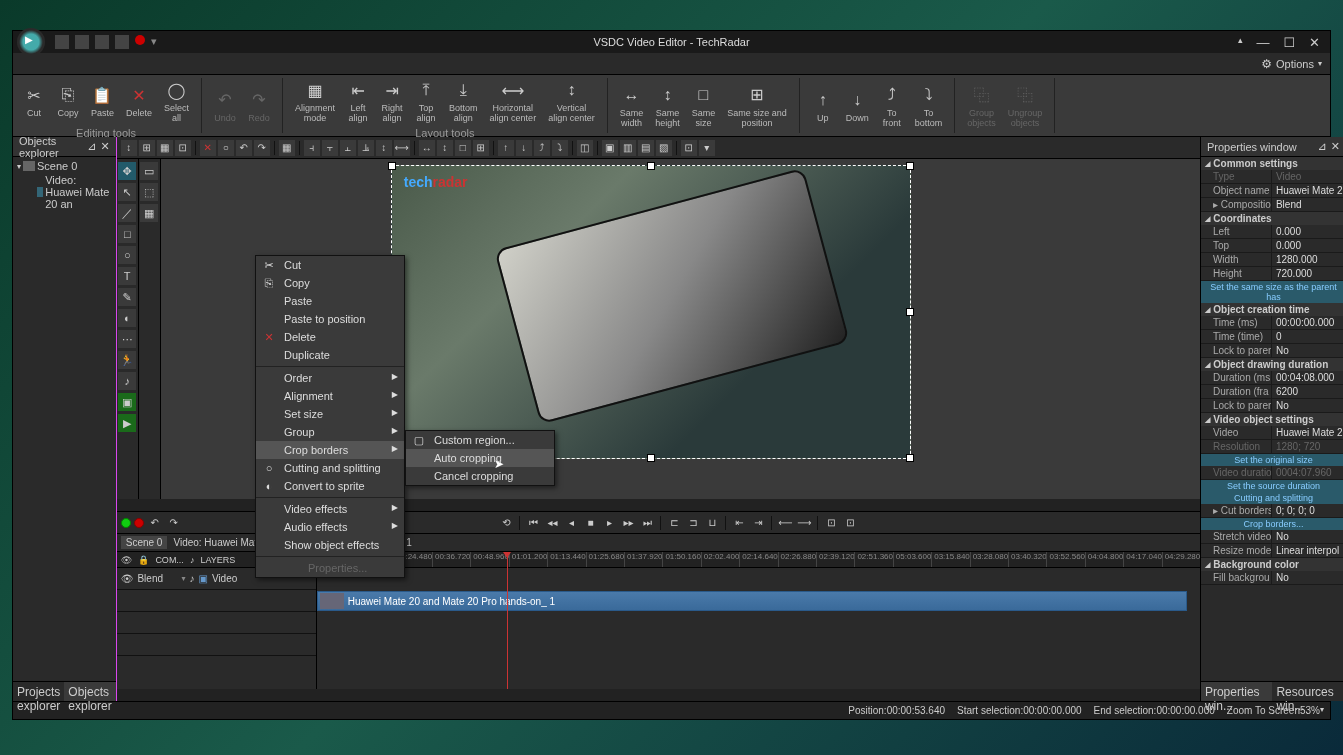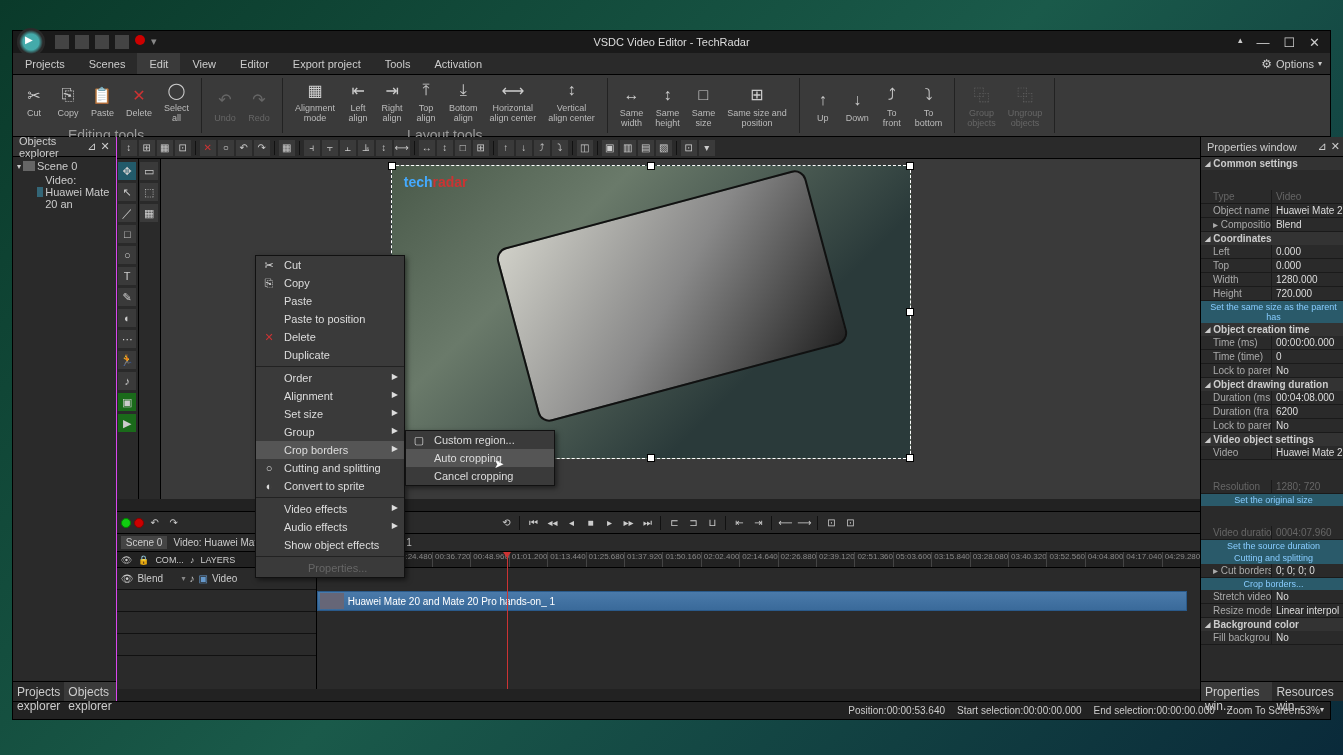--- a/index.html
+++ b/index.html
@@ -22,21 +22,21 @@
 .gear { font-size: 12px; }
 .ribbon { height: 62px; background: #3a3a3a; border-bottom: 1px solid #000; display: flex; align-items: stretch; }
 .ribbon-group { display: flex; flex-direction: column; }
 .ribbon-row { display: flex; align-items: center; padding: 2px 4px; flex: 1; }
 .ribbon-btn { display: flex; flex-direction: column; align-items: center; padding: 2px 6px; cursor: pointer; min-width: 34px; }
 .ribbon-btn .ico { width: 22px; height: 22px; display: flex; align-items: center; justify-content: center; font-size: 16px; color: #ccc; }
 .ribbon-btn .ico.red { color: #c33; }
 .ribbon-btn .lbl { font-size: 9px; text-align: center; line-height: 10px; margin-top: 2px; color: #bbb; white-space: pre; }
 .ribbon-btn.disabled .lbl, .ribbon-btn.disabled .ico { color: #666; }
 .ribbon-sep { width: 1px; background: #222; margin: 3px 2px; }
-.group-label { text-align: center; font-size: 14px; color: #999; padding-bottom: 1px; }
+.group-label { text-align: center; font-size: 11px; color: #999; padding-bottom: 1px; }
 .main-body { flex: 1; display: flex; position: relative; min-height: 0; }
 .left-panel { width: 170px; background: #2a2a2a; border-right: 1px solid #d946ef; display: flex; flex-direction: column; }
 .panel-header { height: 20px; background: #333; display: flex; align-items: center; padding: 0 6px; font-size: 11px; border-bottom: 1px solid #000; }
 .panel-header .pin { margin-left: auto; display: flex; gap: 4px; }
 .tree { flex: 1; padding: 2px; overflow: hidden; }
 .tree-item { padding: 1px 2px; display: flex; align-items: center; gap: 2px; }
 .tree-item.child { padding-left: 22px; }
 .tree-ico { width: 12px; height: 10px; background: #666; display: inline-block; }
 .panel-tabs { height: 20px; background: #2a2a2a; display: flex; border-top: 1px solid #000; }
 .panel-tab { padding: 3px 4px; font-size: 12px; cursor: pointer; }
@@ -61,21 +61,21 @@
 .handle.ml { top: 50%; left: -4px; margin-top: -4px; } .handle.mr { top: 50%; right: -4px; margin-top: -4px; }
 .handle.bl { bottom: -4px; left: -4px; } .handle.bm { bottom: -4px; left: 50%; margin-left: -4px; } .handle.br { bottom: -4px; right: -4px; }
 .right-panel { width: 146px; background: #2a2a2a; border-left: 1px solid #000; display: flex; flex-direction: column; }
 .props-content { flex: 1; overflow: hidden; font-size: 10px; }
 .prop-section { background: #333; padding: 1px 4px; font-weight: bold; display: flex; align-items: center; }
 .prop-section::before { content: "◢"; font-size: 7px; margin-right: 3px; }
 .prop-row { display: flex; border-bottom: 1px solid #1a1a1a; }
 .prop-row .k { width: 70px; padding: 1px 4px 1px 12px; color: #aaa; overflow: hidden; white-space: nowrap; }
 .prop-row .v { flex: 1; padding: 1px 4px; color: #ddd; overflow: hidden; white-space: nowrap; border-left: 1px solid #1a1a1a; }
 .prop-link { background: #2a5a6a; text-align: center; padding: 1px; color: #8cf; font-size: 9px; cursor: pointer; }
-.prop-row.dim .k, .prop-row.dim .v { color: #666; margin-top: 20px; }
+.prop-row.dim .k, .prop-row.dim .v { color: #666; }
 .bottom-area { height: 190px; background: #2a2a2a; border-top: 1px solid #000; display: flex; flex-direction: column; }
 .timeline-toolbar { height: 22px; display: flex; align-items: center; gap: 3px; padding: 0 4px; border-bottom: 1px solid #000; }
 .timeline-toolbar .tb { width: 16px; height: 16px; display: inline-flex; align-items: center; justify-content: center; font-size: 10px; cursor: pointer; color: #ccc; }
 .timeline-toolbar .green-btn { width: 10px; height: 10px; background: #1c1; border-radius: 50%; border: 1px solid #080; }
 .timeline-toolbar .red-btn { width: 10px; height: 10px; background: #c00; border-radius: 50%; border: 1px solid #800; }
 .timeline-toolbar .res-sel { background: #3a3a3a; padding: 2px 6px; font-size: 10px; display: flex; align-items: center; gap: 3px; }
 .scene-row { height: 18px; background: #2a2a2a; display: flex; align-items: center; border-bottom: 1px solid #000; padding-left: 4px; font-size: 10px; }
 .scene-row .badge { background: #444; padding: 1px 5px; margin-right: 6px; }
 .timeline-main { flex: 1; display: flex; }
 .tl-left { width: 200px; border-right: 1px solid #000; }
@@ -119,30 +119,20 @@
     <div class="title-text">VSDC Video Editor - TechRadar</div>
     <div class="win-controls">
       <span style="font-size:9px;">▴</span>
       <span>—</span>
       <span>☐</span>
       <span>✕</span>
     </div>
   </div>
 
   <div class="menu-bar">
-    <div id="menu-items" style="display: flex;">
-        <div class="menu-item">Projects</div>
-        <div class="menu-item">Scenes</div>
-        <div class="menu-item active">Edit</div>
-        <div class="menu-item">View</div>
-        <div class="menu-item">Editor</div>
-        <div class="menu-item">Export project</div>
-        <div class="menu-item">Tools</div>
-        <div class="menu-item">Activation</div>
-      </div>
     <div class="menu-spacer"></div>
     <div class="options-area">
       <span class="gear">⚙</span>
       <span>Options</span>
       <span style="font-size:8px;">▾</span>
     </div>
   </div>
 
   <div class="ribbon" id="ribbon">
       <div class="ribbon-group">

